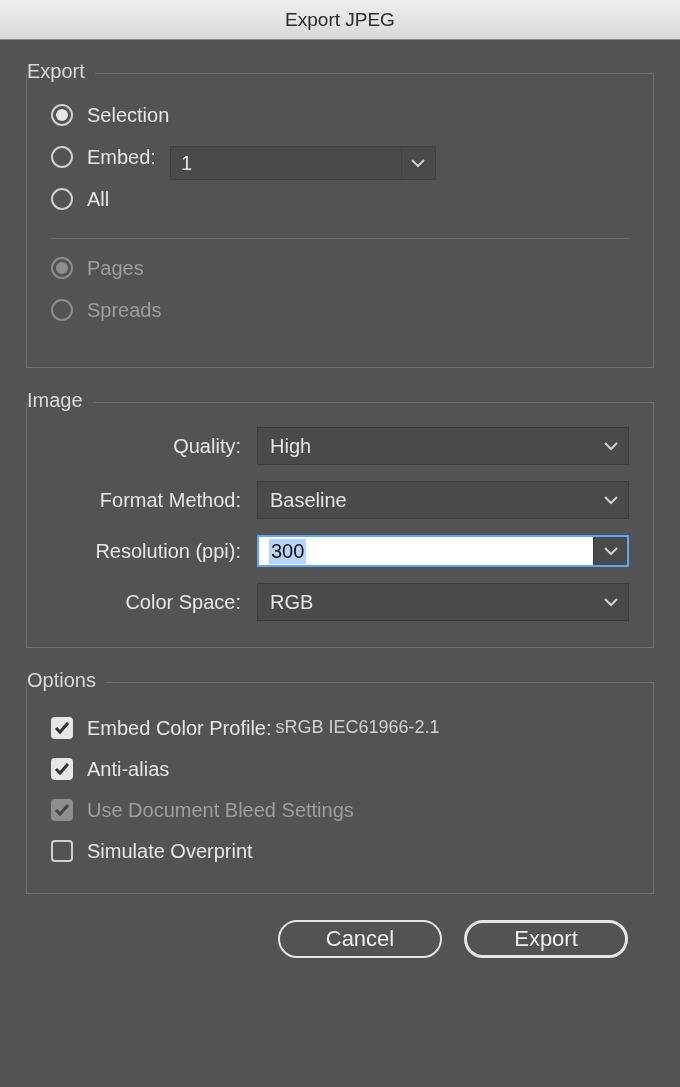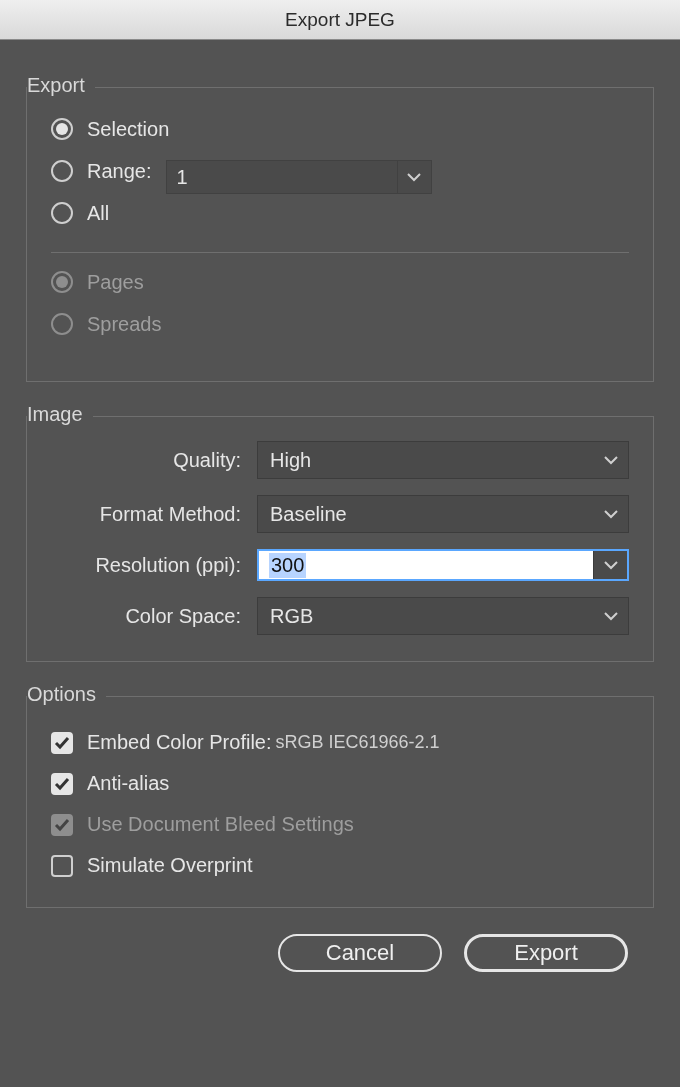--- a/index.html
+++ b/index.html
@@ -16,21 +16,21 @@
   .titlebar {
     height: 40px;
     line-height: 40px;
     text-align: center;
     font-size: 19px;
     color: #2b2b2b;
     background: linear-gradient(#efefef, #d9d9d9);
     border-bottom: 1px solid #8a8a8a;
   }
   .content {
-    padding: 47px 26px 0 26px;
+    padding: 33px 26px 0 26px;
   }
   .fieldset {
     position: relative;
     border: 1px solid #6f6f6f;
     margin-bottom: 34px;
     padding: 24px 24px 26px 24px;
   }
   .legend {
     position: absolute;
     top: -14px;
@@ -201,40 +201,40 @@
     border: 2px solid #e6e6e6;
     border-radius: 23px;
     display: flex;
     align-items: center;
     justify-content: center;
     font-size: 22px;
     color: #efefef;
   }
   .btn.primary { border-width: 3px; }
 
-  .opt-row { display:flex; align-items:center; font-size:20px; margin:10px 0 18px 0; }
+  .opt-row { display:flex; font-size:20px; margin:10px 0 18px 0; }
 </style>
 </head>
 <body>
 
 <div class="titlebar">Export JPEG</div>
 
 <div class="content">
 
   <div class="fieldset">
     <div class="legend">Export</div>
 
     <div class="row">
       <span class="radio selected"></span>
       <span>Selection</span>
     </div>
 
     <div class="row">
       <span class="radio"></span>
-      <span>Range:</span>
+      <span>Embed:</span>
       <div class="range-input">
         <div class="range-text">1</div>
         <div class="drop-btn chev">
           <svg width="14" height="10" viewBox="0 0 14 10">
               <path d="M1 2 L7 8 L13 2" stroke="#cfcfcf" stroke-width="2" fill="none"></path>
             </svg>
         </div>
       </div>
     </div>
 

